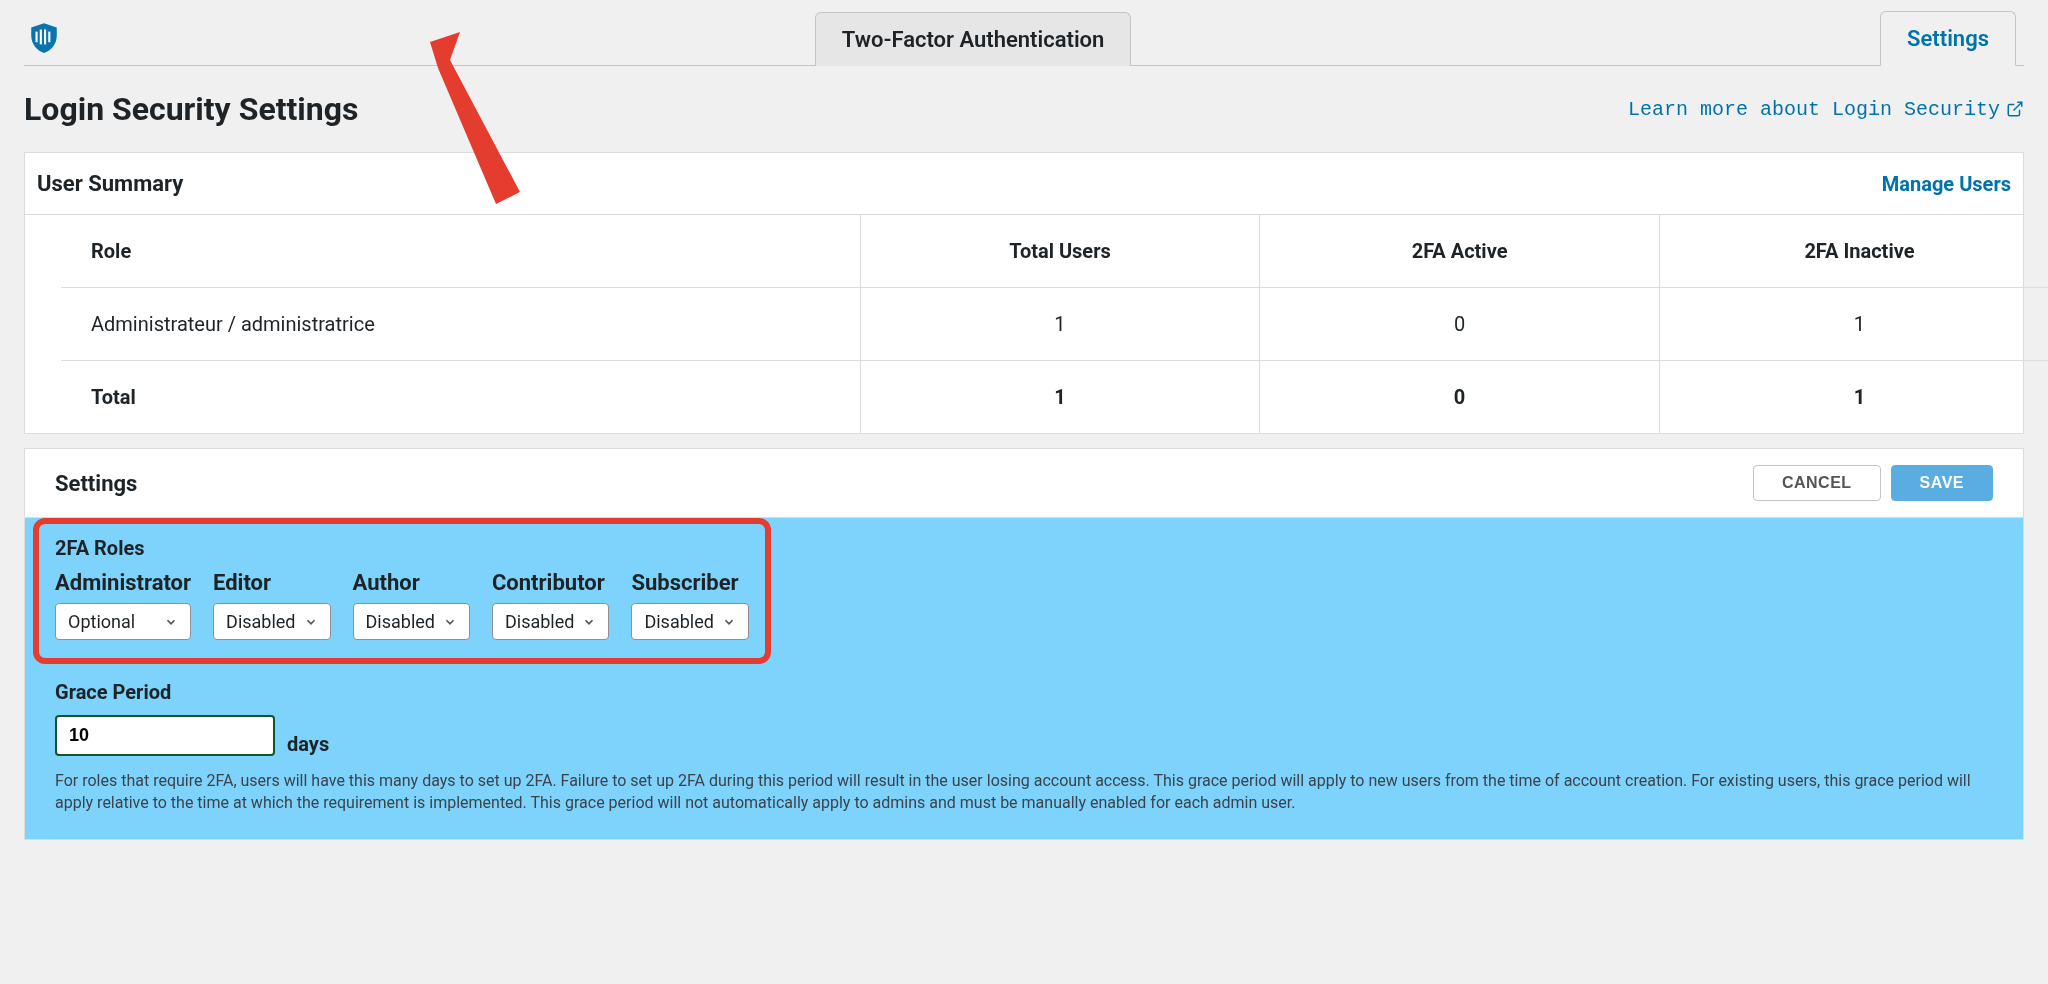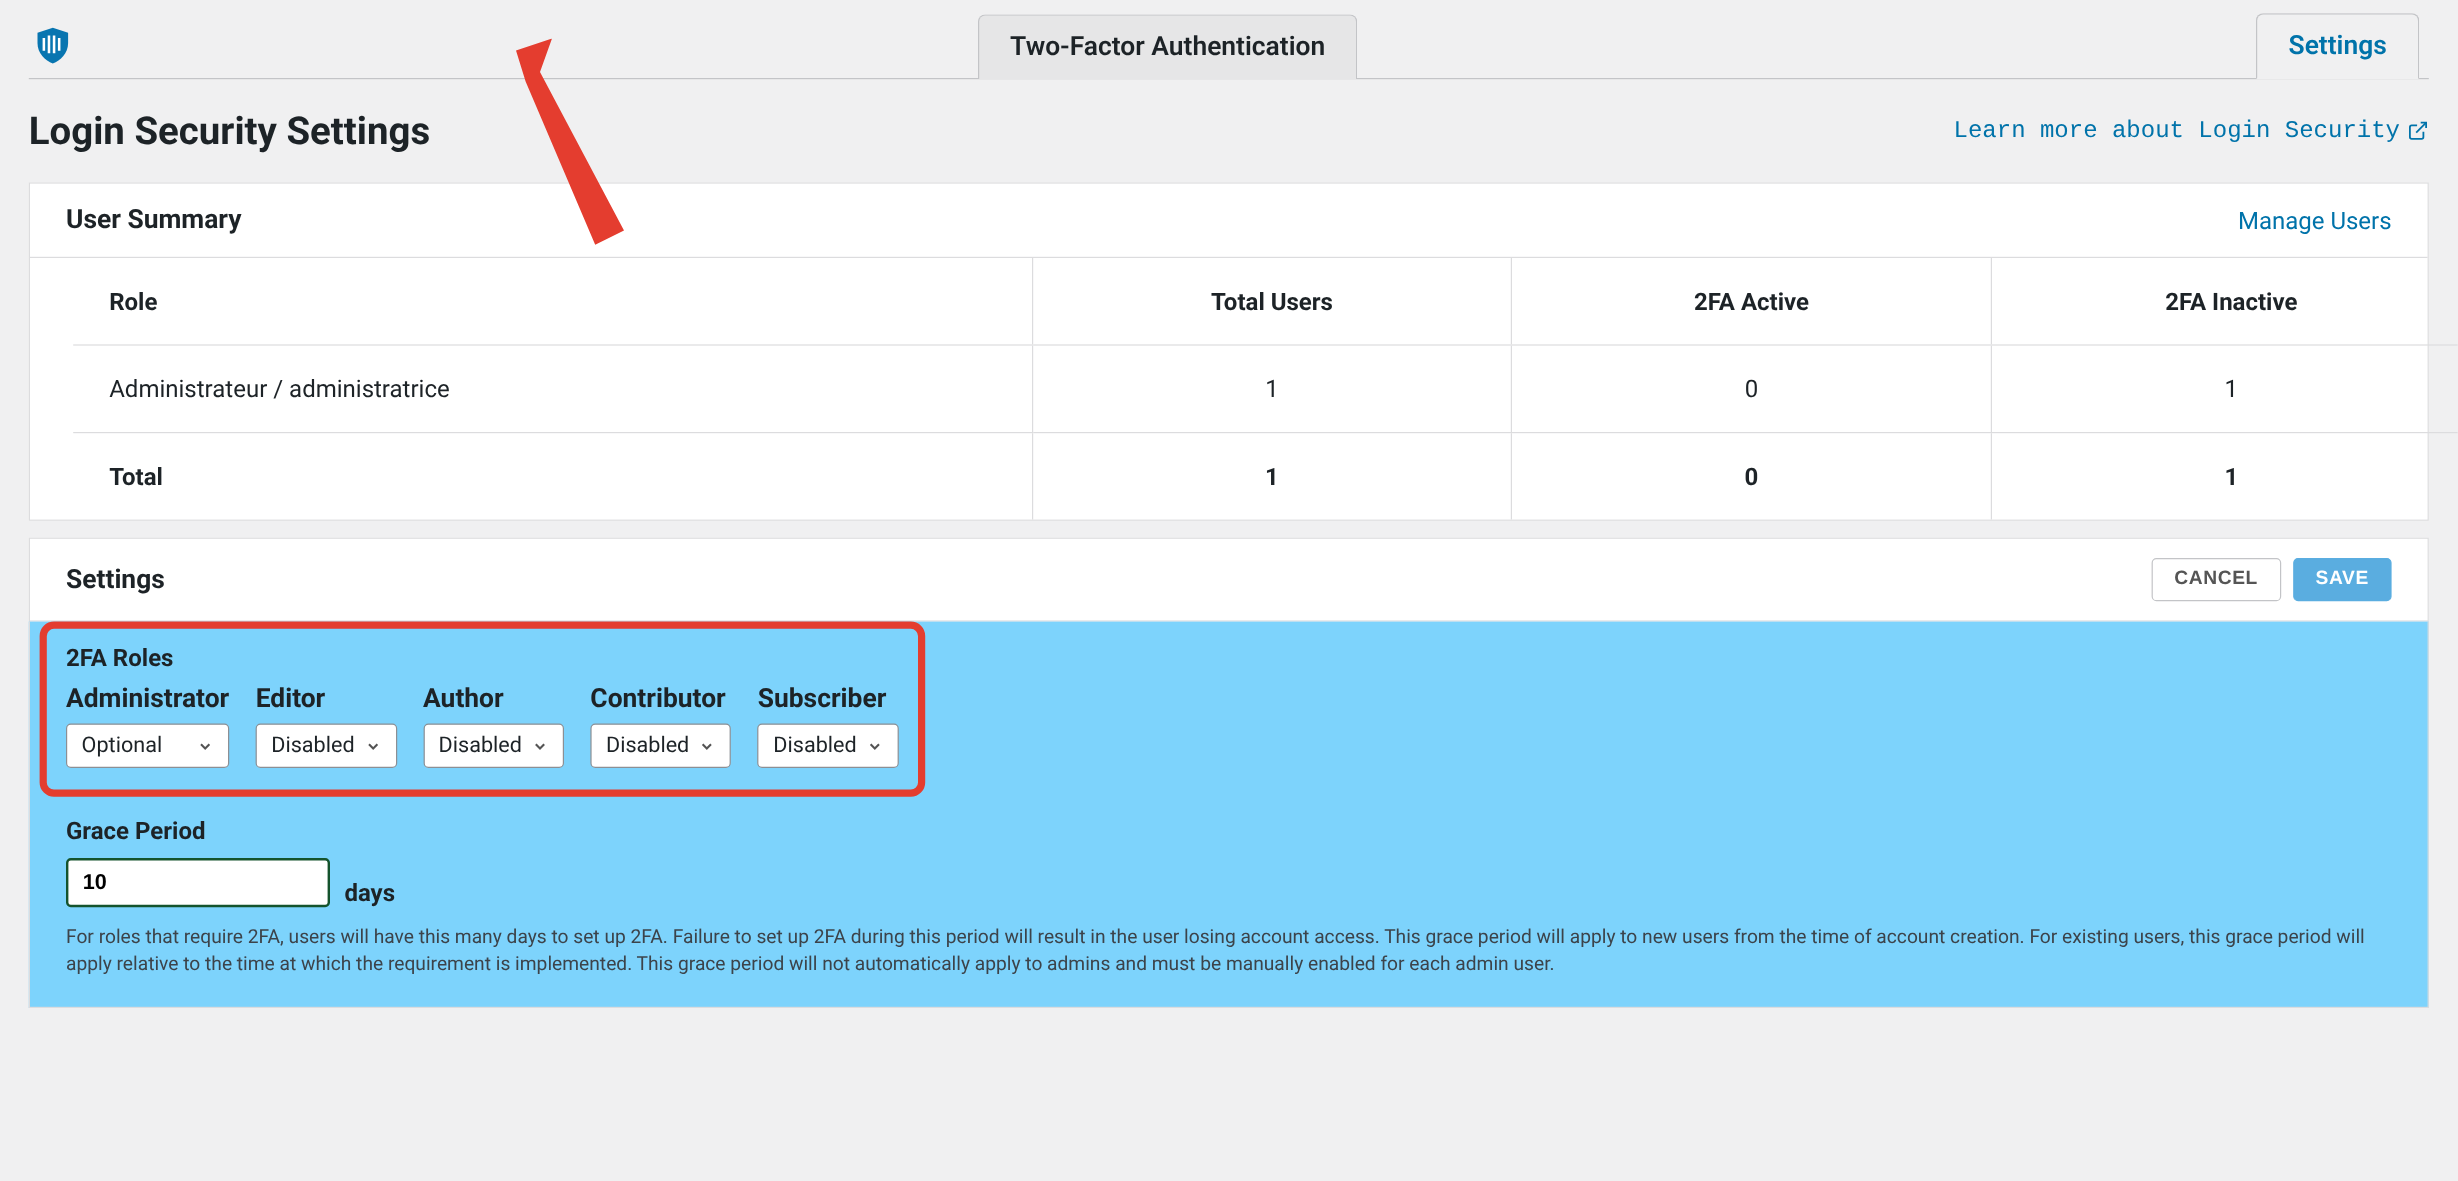--- a/index.html
+++ b/index.html
@@ -65,25 +65,25 @@
   }
   .ext-icon { width: 18px; height: 18px; }
 
   
   .panel {
     background: #fff;
     border: 1px solid #dcdcde;
   }
   .panel-header {
     display: flex; justify-content: space-between; align-items: center;
-    padding: 18px 30px;
+    padding: 18px 12px;
     border-bottom: 1px solid #dcdcde;
   }
   .panel-header h2 { font-size: 22px; font-weight: 700; }
-  .manage-link { color: #0073aa; font-size: 20px; text-decoration: none; cursor: pointer; }
+  .manage-link { color: #0073aa; font-size: 20px; text-decoration: none; cursor: pointer; font-weight: bold; }
 
   table.summary {
     width: 100%;
     border-collapse: collapse;
     margin-left: 36px;
   }
   table.summary th, table.summary td {
     padding: 24px 30px;
     text-align: left;
     font-size: 20px;
@@ -104,21 +104,21 @@
   
   .settings-header {
     display: flex; justify-content: space-between; align-items: center;
     padding: 16px 30px;
     background: #fff;
     border: 1px solid #dcdcde;
   }
   .settings-header h2 { font-size: 22px; font-weight: 700; }
   .btn-group { display: flex; gap: 10px; }
   .btn {
-    padding: 8px 18px;
+    padding: 8px 28px;
     font-size: 16px;
     font-weight: 600;
     border-radius: 4px;
     cursor: pointer;
     letter-spacing: 0.5px;
   }
   .btn-cancel { background: #fff; border: 1px solid #c3c4c7; color: #555; }
   .btn-save { background: #5aade0; border: 1px solid #5aade0; color: #fff; }
 
   

